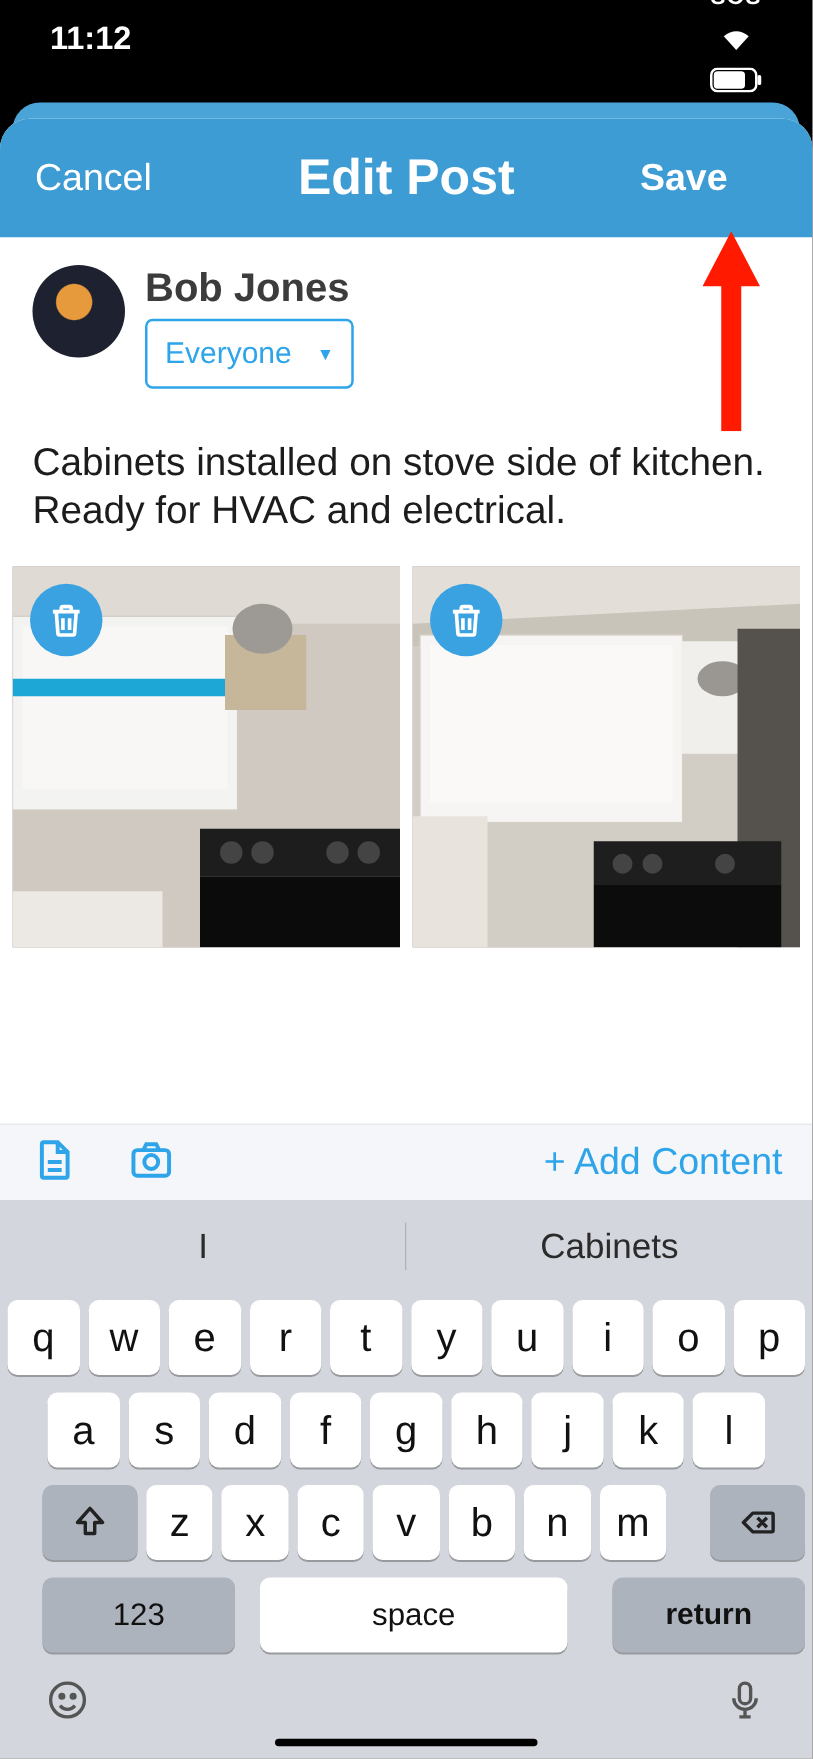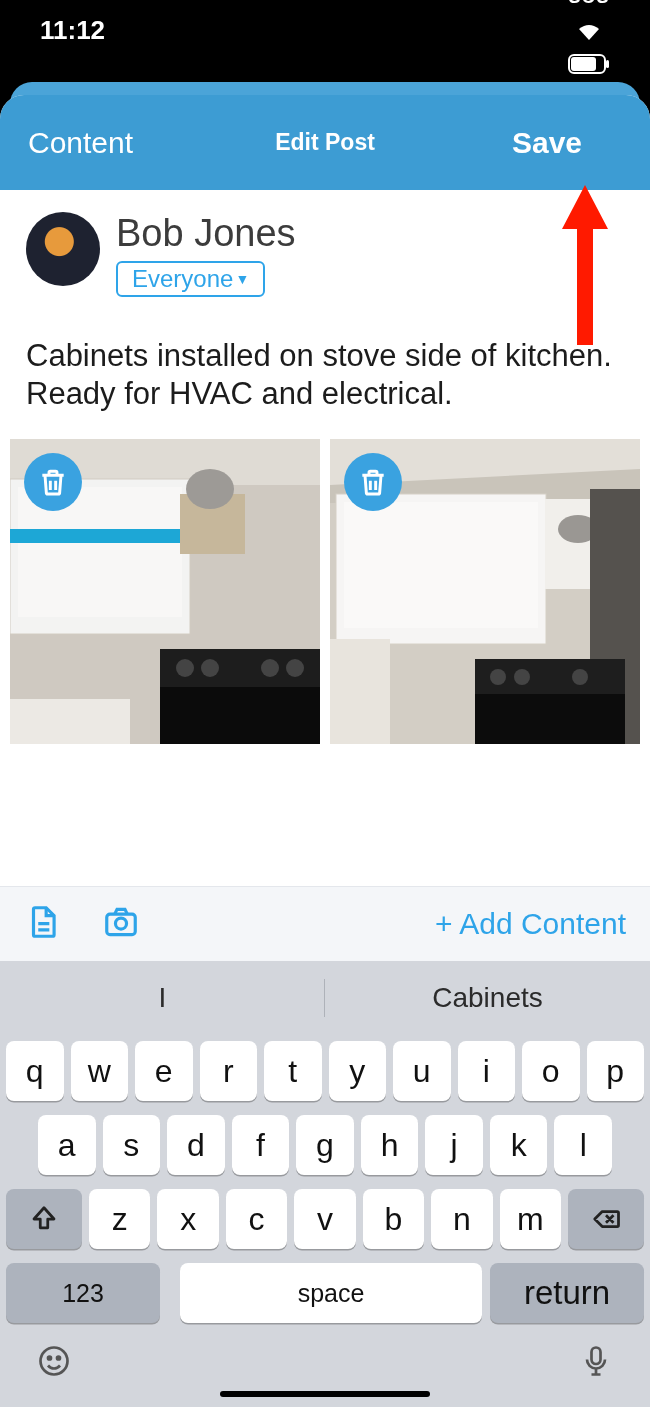--- a/index.html
+++ b/index.html
@@ -46,46 +46,46 @@
   }
   .header {
     background:var(--blue);
     height:95px;
     display:flex; align-items:center; justify-content:space-between;
     padding:0 28px;
     color:#fff;
   }
   .hdr-side { width:150px; font-size:30px; font-weight:400; }
   .hdr-right { text-align:center; font-weight:600; }
-  .hdr-title { font-size:23px; font-weight:700; }
+  .hdr-title { font-size:40px; font-weight:700; }
 
   
   .arrow-annot {
     position:absolute; top:185px; right:42px; pointer-events:none;
   }
 
   
   .content { flex:1; overflow:hidden; background:#fff; }
   .author-row {
     display:flex; align-items:flex-start; gap:16px;
     padding:22px 26px 10px;
   }
   .avatar {
     width:74px; height:74px; border-radius:50%;
     background: radial-gradient(circle at 45% 40%, #e79a3c 0 14px, #1e2230 15px 100%);
     flex-shrink:0;
   }
   .author-col { display:flex; flex-direction:column; gap:6px; }
-  .author-name { font-size:38px; color:#3c3c3c; font-weight:400; }
+  .author-name { font-size:32px; color:#3c3c3c; font-weight:700; }
   .privacy-pill {
-    display:inline-flex; align-items:center; gap:2px;
+    display:inline-flex; align-items:center; gap:20px;
     border:2px solid var(--blue-light);
     color:var(--blue-light);
     font-size:24px;
-    padding:2px 14px;
+    padding:12px 14px;
     border-radius:6px;
     width:fit-content;
   }
   .privacy-pill .tri { font-size:14px; }
 
   .post-text {
     padding:30px 26px 26px;
     font-size:31px;
     line-height:1.22;
     color:#1c1c1c;
@@ -104,21 +104,21 @@
     position:absolute; top:14px; left:14px;
     width:58px; height:58px; border-radius:50%;
     background:#3aa2e0;
     display:flex; align-items:center; justify-content:center;
     color:#fff;
   }
   .del-btn svg { width:32px; height:32px; }
 
   
   .attach-bar {
-    height:75px;
+    height:61px;
     background:#f4f6f9;
     border-top:1px solid #e4e7ec;
     display:flex; align-items:center; justify-content:space-between;
     padding:0 24px;
   }
   .attach-left { display:flex; align-items:center; gap:40px; color:var(--blue-light); }
   .attach-left svg { width:38px; height:38px; }
   .add-content {
     color:var(--blue-light);
     font-size:30px;
@@ -144,27 +144,27 @@
   .key {
     background:var(--kb-key);
     border-radius:8px;
     box-shadow:0 1.5px 0 rgba(0,0,0,0.28);
     height:60px;
     flex:1;
     display:flex; align-items:center; justify-content:center;
     font-size:32px; color:#111;
   }
   .row2 { padding:0 32px; }
-  .key.dark { background:var(--kb-dark-key); }
+  .key.dark { background:var(--kb-dark-key);margin-left:28px; }
   .key.shift, .key.bksp { flex:0 0 76px; }
   .key.shift svg, .key.bksp svg { width:30px; height:30px; }
   .row4 { gap:8px; }
   .key.num { flex:0 0 154px; font-size:25px; }
   .key.space { flex:1; font-size:25px;margin-left:12px; }
-  .key.return { flex:0 0 154px; font-size:33px; }
+  .key.return { flex:0 0 154px; font-size:24px;font-weight:bold; }
   .kb-bottom { display:flex; justify-content:space-between; padding:20px 36px 4px; color:#555; }
   .kb-bottom svg { width:36px; height:36px; }
 
   .home-indicator {
     position:absolute; bottom:10px; left:50%; transform:translateX(-50%);
     width:210px; height:6px; border-radius:4px; background:#000;
   }
 </style>
 </head>
 <body>
@@ -181,21 +181,21 @@
       <rect x="3" y="3" width="25" height="14" rx="3" fill="#fff"></rect>
       <rect x="38" y="6" width="3" height="8" rx="1.5" fill="#fff"></rect>
     </svg>
   </div>
 </div>
 
 <div class="card-behind"></div>
 
 <div class="sheet">
   <div class="header">
-    <div class="hdr-side">Content</div>
+    <div class="hdr-side">Cancel</div>
     <div class="hdr-title">Edit Post</div>
     <div class="hdr-side hdr-right">Save</div>
   </div>
 
   <div class="content">
     <div class="author-row">
       <div class="avatar"></div>
       <div class="author-col">
         <div class="author-name">Bob Jones</div>
         <div class="privacy-pill">

